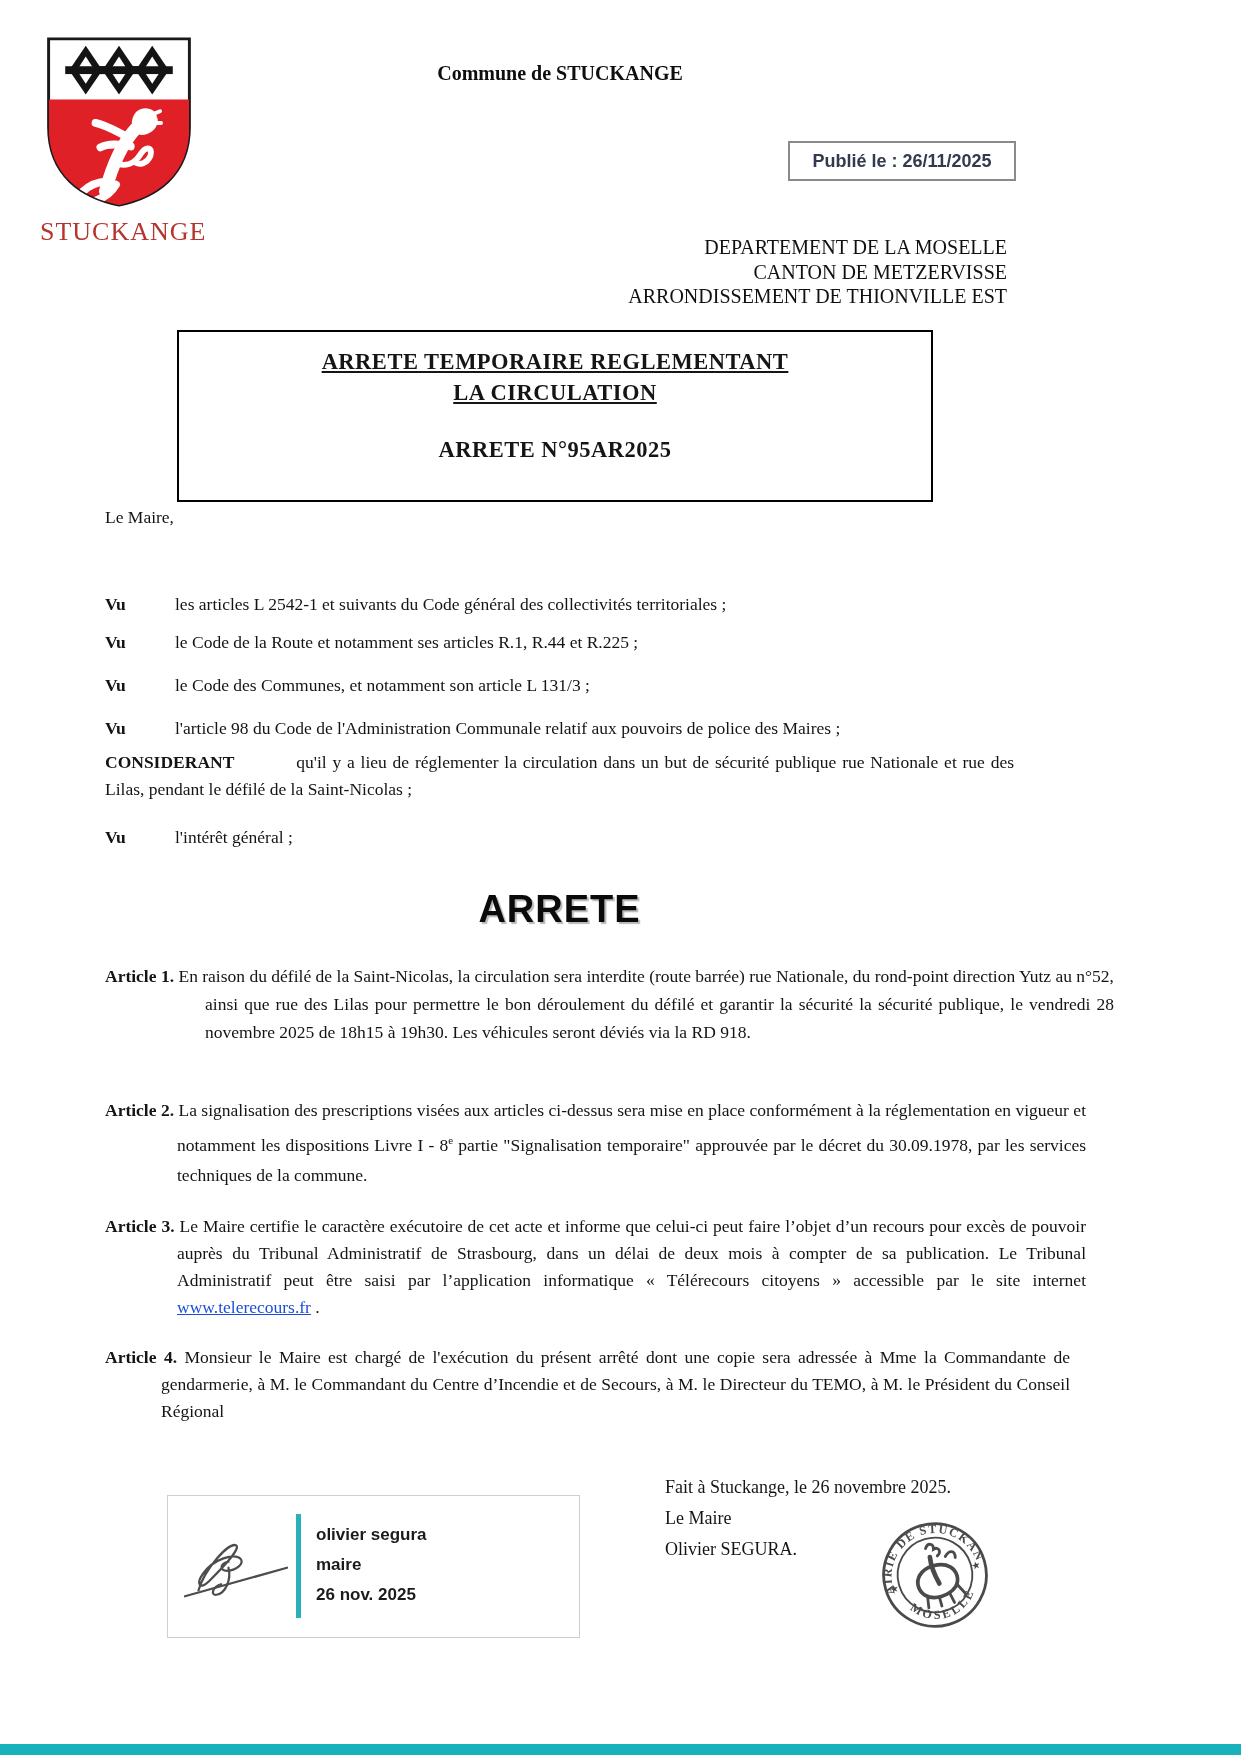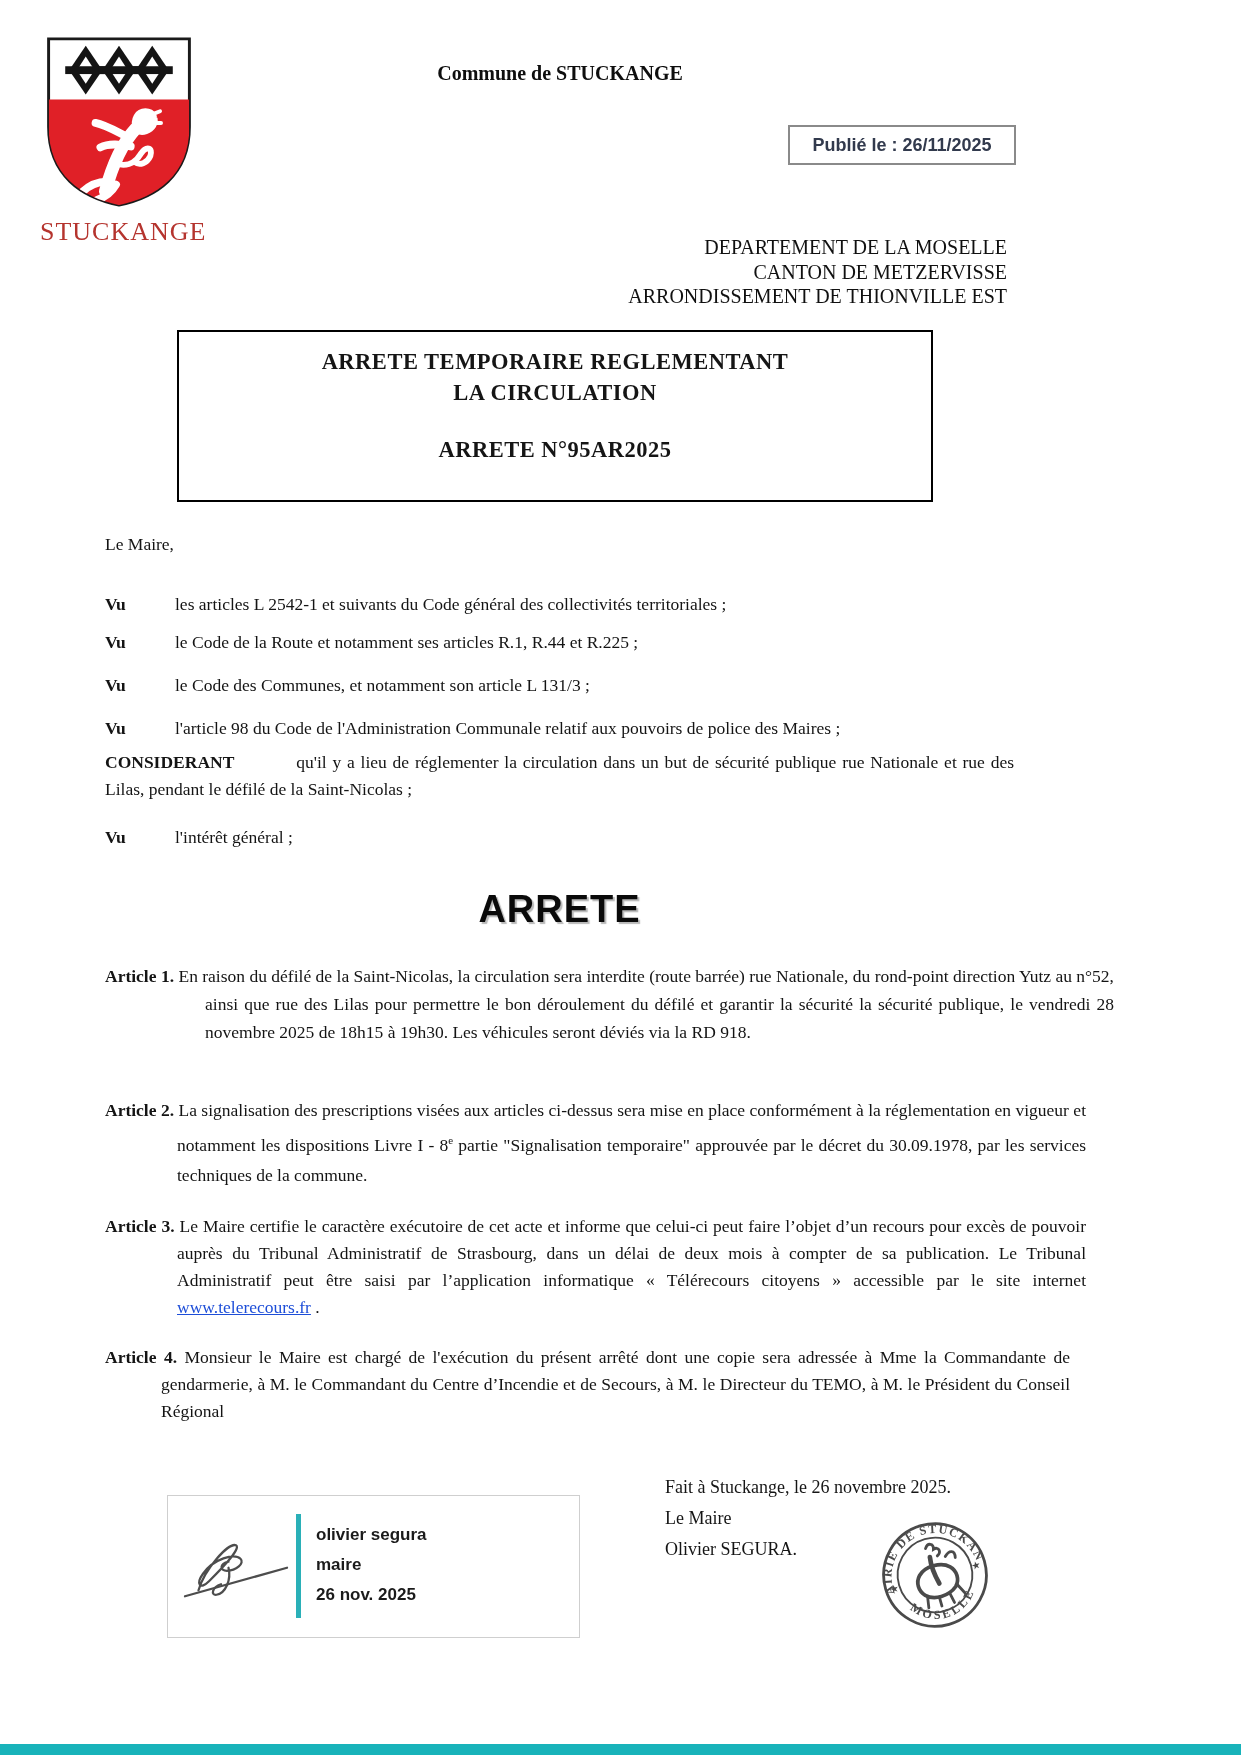--- a/index.html
+++ b/index.html
@@ -5,32 +5,32 @@
   html,body{margin:0;padding:0;background:#ffffff;}
   #page{
     position:relative;width:1241px;height:1755px;background:#ffffff;
     font-family:"Liberation Serif", serif;color:#151515;overflow:hidden;
   }
   
   #logo{position:absolute;left:40px;top:33px;width:158px;text-align:center;}
   #logo-caption{margin-top:4px;font-size:26px;letter-spacing:1px;color:#b5342e;font-family:"Liberation Serif",serif;}
   #header-title{position:absolute;left:180px;top:62px;width:760px;text-align:center;
     font-size:20px;font-weight:bold;color:#0e0e0e;}
-  #publie-box{position:absolute;left:788px;top:125px;width:228px;height:40px;box-sizing:border-box;
+  #publie-box{position:absolute;left:788px;top:141px;width:228px;height:40px;box-sizing:border-box;
     border:2px solid #8a8a8a;background:#fff;display:flex;align-items:center;justify-content:center;}
   #publie-box span{font-family:"Liberation Sans",sans-serif;font-weight:bold;font-size:18px;color:#323a4d;}
   #dept-block{position:absolute;right:234px;top:235px;text-align:right;font-size:20px;line-height:24.5px;color:#101010;}
   
   #title-box{position:absolute;left:177px;top:330px;width:756px;height:172px;box-sizing:border-box;
     border:2px solid #000;text-align:center;padding-top:14px;}
-  .title-line{font-size:22.5px;font-weight:bold;line-height:31px;letter-spacing:0.5px;}
+  .title-line{font-size:22.5px;font-weight:bold;line-height:31px;letter-spacing:0.5px;text-decoration:underline;}
   #title-number{margin-top:29px;font-size:22.5px;font-weight:bold;letter-spacing:0.5px;}
   
   .bodytext{font-size:17.5px;color:#141414;}
-  #salutation{position:absolute;left:105px;top:534px;}
+  #salutation{position:absolute;left:105px;top:507px;}
   .vu-row{position:absolute;left:105px;width:909px;line-height:28px;margin-top:7px;}
   .vu-label{display:inline-block;width:70px;font-weight:bold;}
   #vu-1{top:583px;} #vu-2{top:621px;} #vu-3{top:664px;} #vu-4{top:707px;} #vu-5{top:816px;}
   #considerant{position:absolute;left:105px;top:749px;width:909px;text-align:justify;line-height:27px;}
   #considerant .c-label{font-weight:bold;margin-right:62px;}
   
   #arrete-heading{position:absolute;left:105px;top:888px;width:909px;text-align:center;
     font-family:"Liberation Sans",sans-serif;font-weight:bold;font-size:38px;letter-spacing:1px;
     color:#0a0a0a;text-shadow:2px 2px 1px #b9b9b9;}
   .article{position:absolute;left:105px;width:909px;text-align:justify;}

